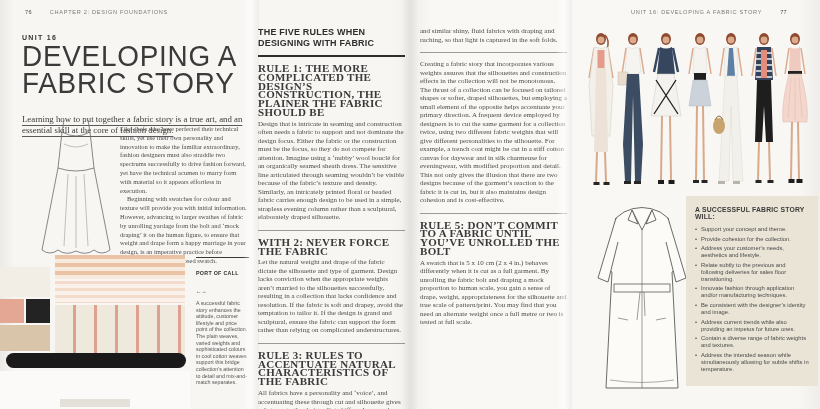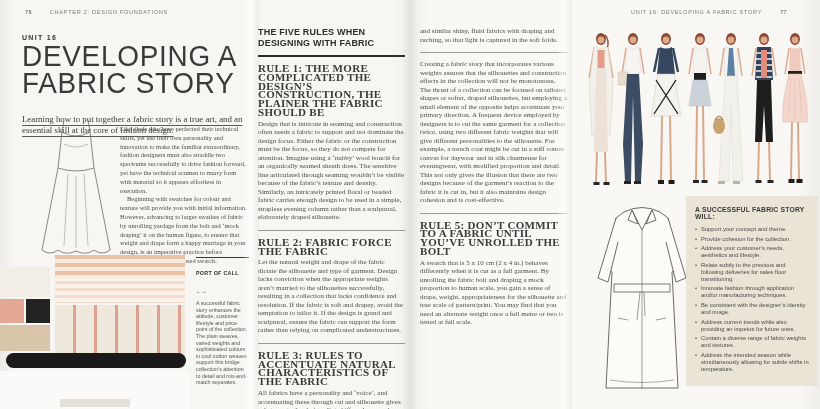--- a/index.html
+++ b/index.html
@@ -140,21 +140,21 @@
     </div>
     <p class="caption-text">A successful fabric story enhances the attitude, customer lifestyle and price point of the collection. The plain weaves, varied weights and sophisticated colours in cool cotton weaves support this bridge collection’s attention to detail and mix-and-match separates.</p>
   </div>
 
   <div class="textcol col2">
     <h2 class="col-heading">THE FIVE RULES WHEN DESIGNING WITH FABRIC</h2>
     <div class="heading-rule"></div>
     <h3 class="rule-title">RULE 1: THE MORE COMPLICATED THE DESIGN’S CONSTRUCTION, THE PLAINER THE FABRIC SHOULD BE</h3>
     <p class="rule-body">Design that is intricate in seaming and construction often needs a fabric to support and not dominate the design focus. Either the fabric or the construction must be the focus, so they do not compete for attention. Imagine using a ‘nubby’ wool bouclé for an organically seamed sheath dress. The sensitive line articulated through seaming wouldn’t be visible because of the fabric’s texture and density. Similarly, an intricately printed floral or beaded fabric carries enough design to be used in a simple, strapless evening column rather than a sculptural, elaborately draped silhouette.</p>
     <div class="divider"></div>
-    <h3 class="rule-title">RULE 2: FABRIC FORCE THE FABRIC</h3>
+    <h3 class="rule-title">WITH 2: NEVER FORCE THE FABRIC</h3>
     <p class="rule-body">Let the natural weight and drape of the fabric dictate the silhouette and type of garment. Design lacks conviction when the appropriate weights aren’t married to the silhouettes successfully, resulting in a collection that lacks confidence and resolution. If the fabric is soft and drapey, avoid the temptation to tailor it. If the design is grand and sculptural, ensure the fabric can support the form rather than relying on complicated understructures.</p>
     <div class="divider"></div>
     <h3 class="rule-title">RULE 3: RULES TO ACCENTUATE NATURAL CHARACTERISTICS OF THE FABRIC</h3>
     <p class="rule-body">All fabrics have a personality and ‘voice’, and accentuating these through cut and silhouette gives substance to the design. Cut chiffons loose and billowy so they flaunt their weightlessness and transparency. Avoid pleating and draping bulky fabrics that are best shown in clean, tailored looks. Use charmeuse</p>
   </div>
 
   <div class="textcol col3">
     <p class="rule-body">and similar shiny, fluid fabrics with draping and ruching, so that light is captured in the soft folds.</p>
     <div class="divider"></div>
     <p class="rule-body">Creating a fabric story that incorporates various weights assures that the silhouettes and construction effects in the collection will not be monotonous. The thrust of a collection can be focused on tailored shapes or softer, draped silhouettes, but employing a small element of the opposite helps accentuate your primary direction. A frequent device employed by designers is to cut the same garment for a collection twice, using two different fabric weights that will give different personalities to the silhouette. For example, a trench coat might be cut in a stiff cotton canvas for daywear and in silk charmeuse for eveningwear, with modified proportion and detail. This not only gives the illusion that there are two designs because of the garment’s reaction to the fabric it is cut in, but it also maintains design cohesion and is cost-effective.</p>

